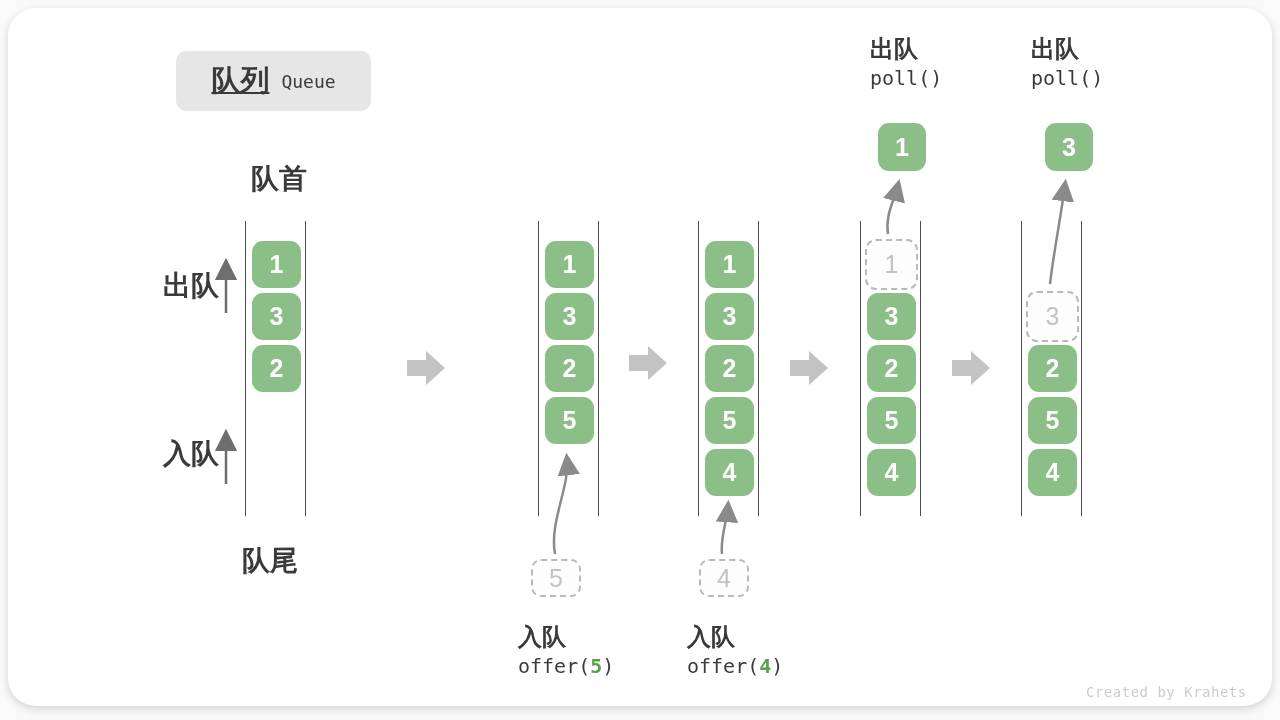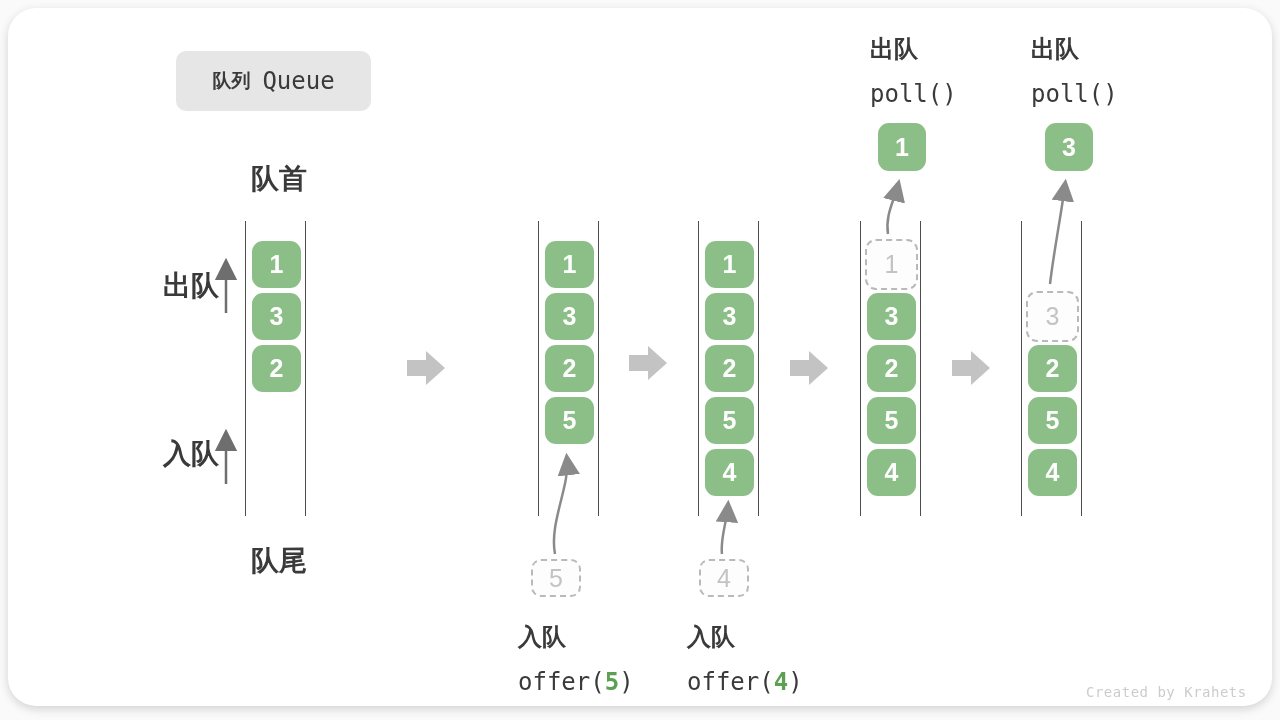--- a/index.html
+++ b/index.html
@@ -20,22 +20,22 @@
   .card{
     position:absolute;left:8px;top:8px;width:1264px;height:698px;
     background:#ffffff;border-radius:28px;
     box-shadow:0 3px 10px rgba(0,0,0,0.16);
   }
   .title-box{
     position:absolute;left:168px;top:43px;width:195px;height:60px;
     background:var(--title-bg);border-radius:10px;
     display:flex;align-items:center;justify-content:center;gap:12px;
   }
-  .title-zh{font-size:19px;font-weight:bold;color:var(--text-dark);}
-  .title-en{font-size:24px;color:var(--text-dark);font-family:"DejaVu Sans Mono",monospace;}
+  .title-zh{font-size:29px;font-weight:bold;color:var(--text-dark);text-decoration:underline;}
+  .title-en{font-size:18px;color:var(--text-dark);font-family:"DejaVu Sans Mono",monospace;}
   .lbl{
     position:absolute;font-size:28px;font-weight:bold;color:var(--text-dark);
     white-space:nowrap;line-height:1.1;
   }
   .overlay{position:absolute;left:0;top:0;width:1280px;height:720px;pointer-events:none;}
   .column{
     position:absolute;top:213px;width:61px;height:295px;
     border-left:1.5px solid var(--rail-gray);
     border-right:1.5px solid var(--rail-gray);
   }
@@ -59,43 +59,43 @@
   }
   .pending-box{
     position:absolute;width:50px;height:38px;background:#fdfdfd;
     border:2px dashed var(--dashed-border);border-radius:10px;
     color:var(--dashed-text);font-size:25px;
     display:flex;align-items:center;justify-content:center;
   }
   .op-block{position:absolute;white-space:nowrap;}
   .op-block .op-zh{font-size:24px;font-weight:600;color:var(--text-dark);line-height:28px;}
   .op-block .op-code{
-    font-family:"DejaVu Sans Mono",monospace;font-size:24px;color:var(--text-dark);
-    line-height:28px;margin-top:17px;
+    font-family:"DejaVu Sans Mono",monospace;font-size:20px;color:var(--text-dark);
+    line-height:28px;margin-top:1px;
   }
   .op-code .arg{color:var(--code-green);font-weight:bold;}
   .watermark{
     position:absolute;left:1078px;top:676px;
     font-family:"DejaVu Sans Mono",monospace;font-size:14px;
     color:var(--watermark-gray);letter-spacing:0.5px;
   }
 </style>
 </head>
 <body>
 
 <div class="canvas">
   <div class="card">
 
     <div class="title-box">
       <span class="title-zh">队列</span>
       <span class="title-en">Queue</span>
     </div>
 
     <div class="lbl" style="left:243px;top:156px;">队首</div>
-    <div class="lbl" style="left:243px;top:538px;">队尾</div>
+    <div class="lbl" style="left:234px;top:538px;">队尾</div>
     <div class="lbl" style="left:155px;top:263px;">出队</div>
     <div class="lbl" style="left:155px;top:431px;">入队</div>
 
     <div id="columns-root">
         <div class="column" style="left: 237px;">
           <div class="qbox solid" style="top: 20px;">1</div>
           <div class="qbox solid" style="top: 72px;">3</div>
           <div class="qbox solid" style="top: 124px;">2</div>
         </div>
         <div class="column" style="left: 530px;">

